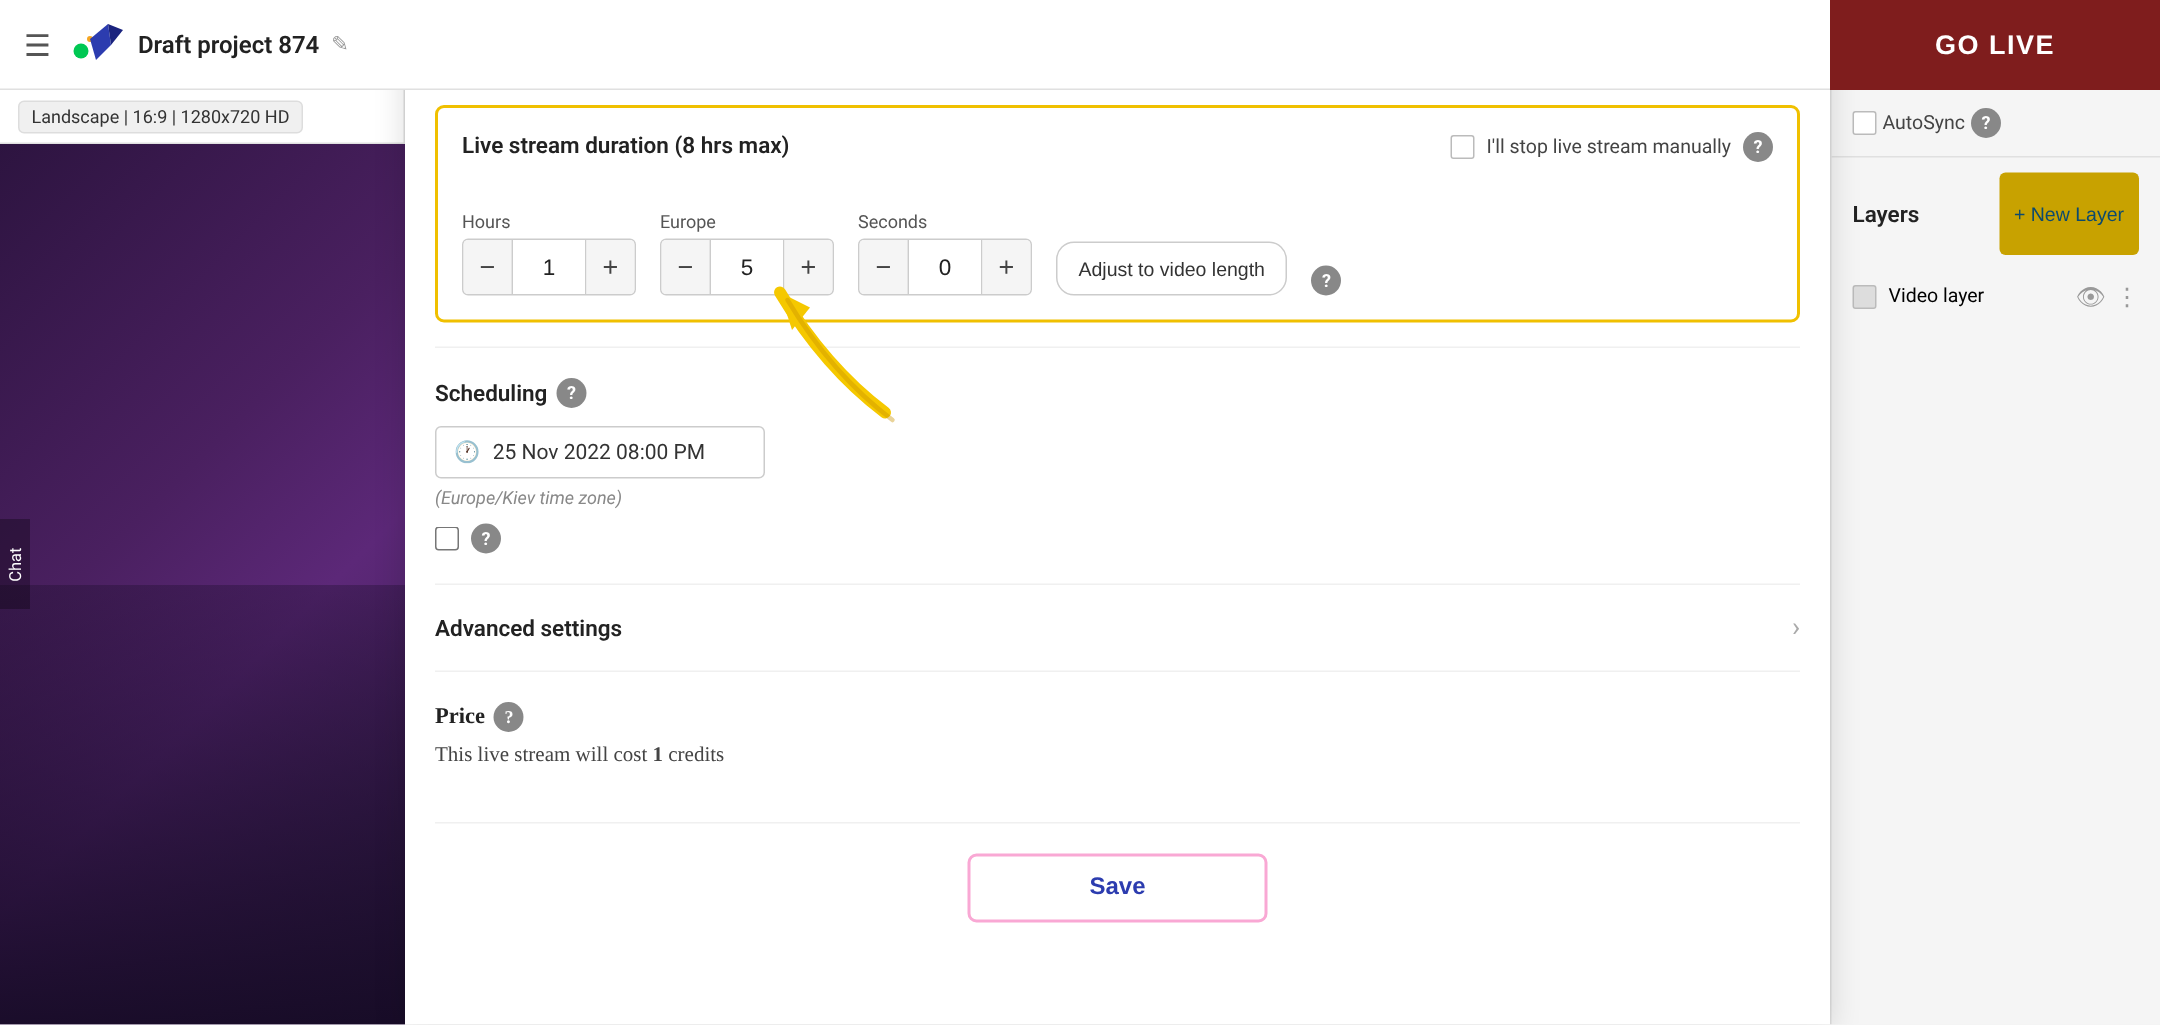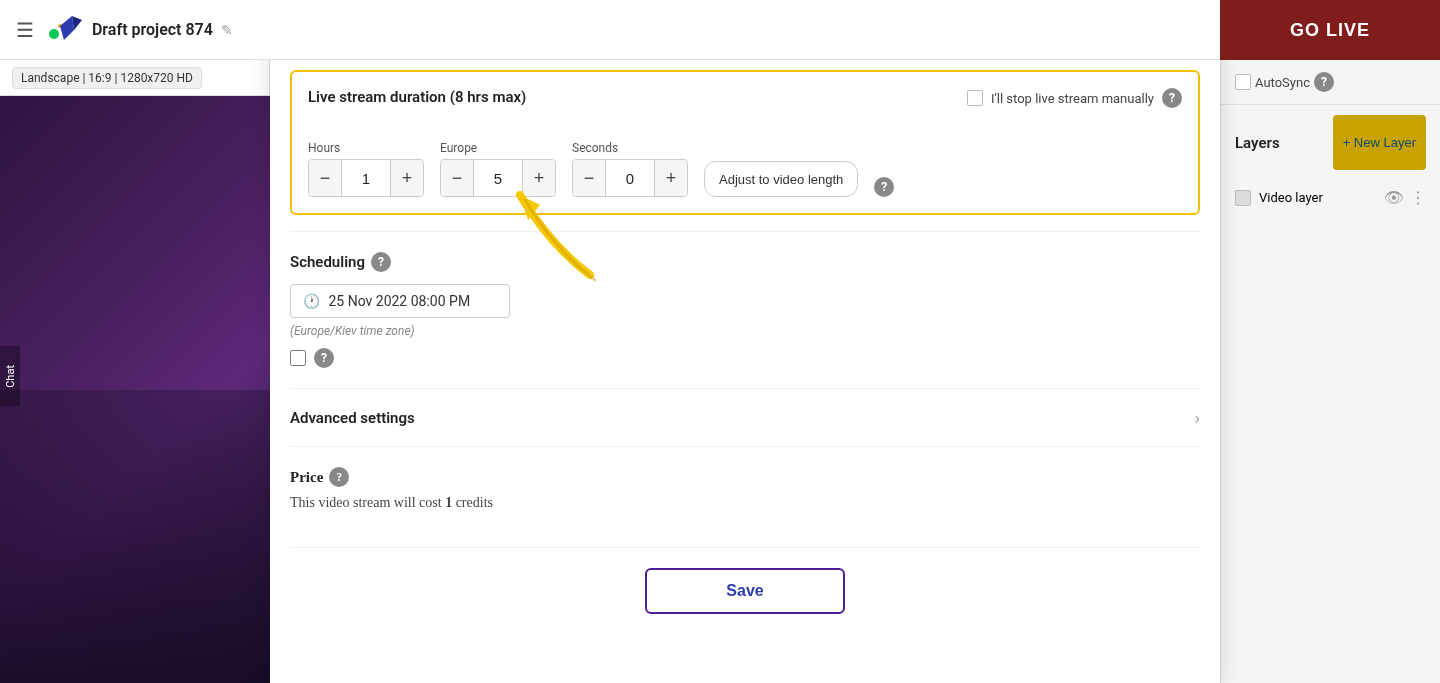--- a/index.html
+++ b/index.html
@@ -431,21 +431,21 @@
       margin: 16px 20px;
       display: flex;
       justify-content: center;
       border-top: 1px solid #f0f0f0;
       padding-top: 20px;
     }
     .save-btn {
       width: 200px;
       height: 46px;
       background: #fff;
-      border: 2px solid #4c1d95;
+      border: 2px solid #f9a8d4;
       border-radius: 6px;
       color: #2c3caf;
       font-size: 16px;
       font-weight: 600;
       cursor: pointer;
     }
 
     
     .yellow-arrow-container {
       position: absolute;
@@ -583,21 +583,21 @@
     <span class="chevron-right">›</span>
   </div>
 
   
   <div class="price-section">
     <div class="price-title">
       <span>Price</span>
       <span class="help-icon">?</span>
     </div>
     <div class="price-text">
-      <span>This video stream will cost </span><span class="price-highlight">1</span><span> credits</span>
+      <span>This live stream will cost </span><span class="price-highlight">1</span><span> credits</span>
     </div>
   </div>
 
   
   <div class="save-section">
     <button class="save-btn">Save</button>
   </div>
 </div>
 
 <div class="yellow-arrow-container">

